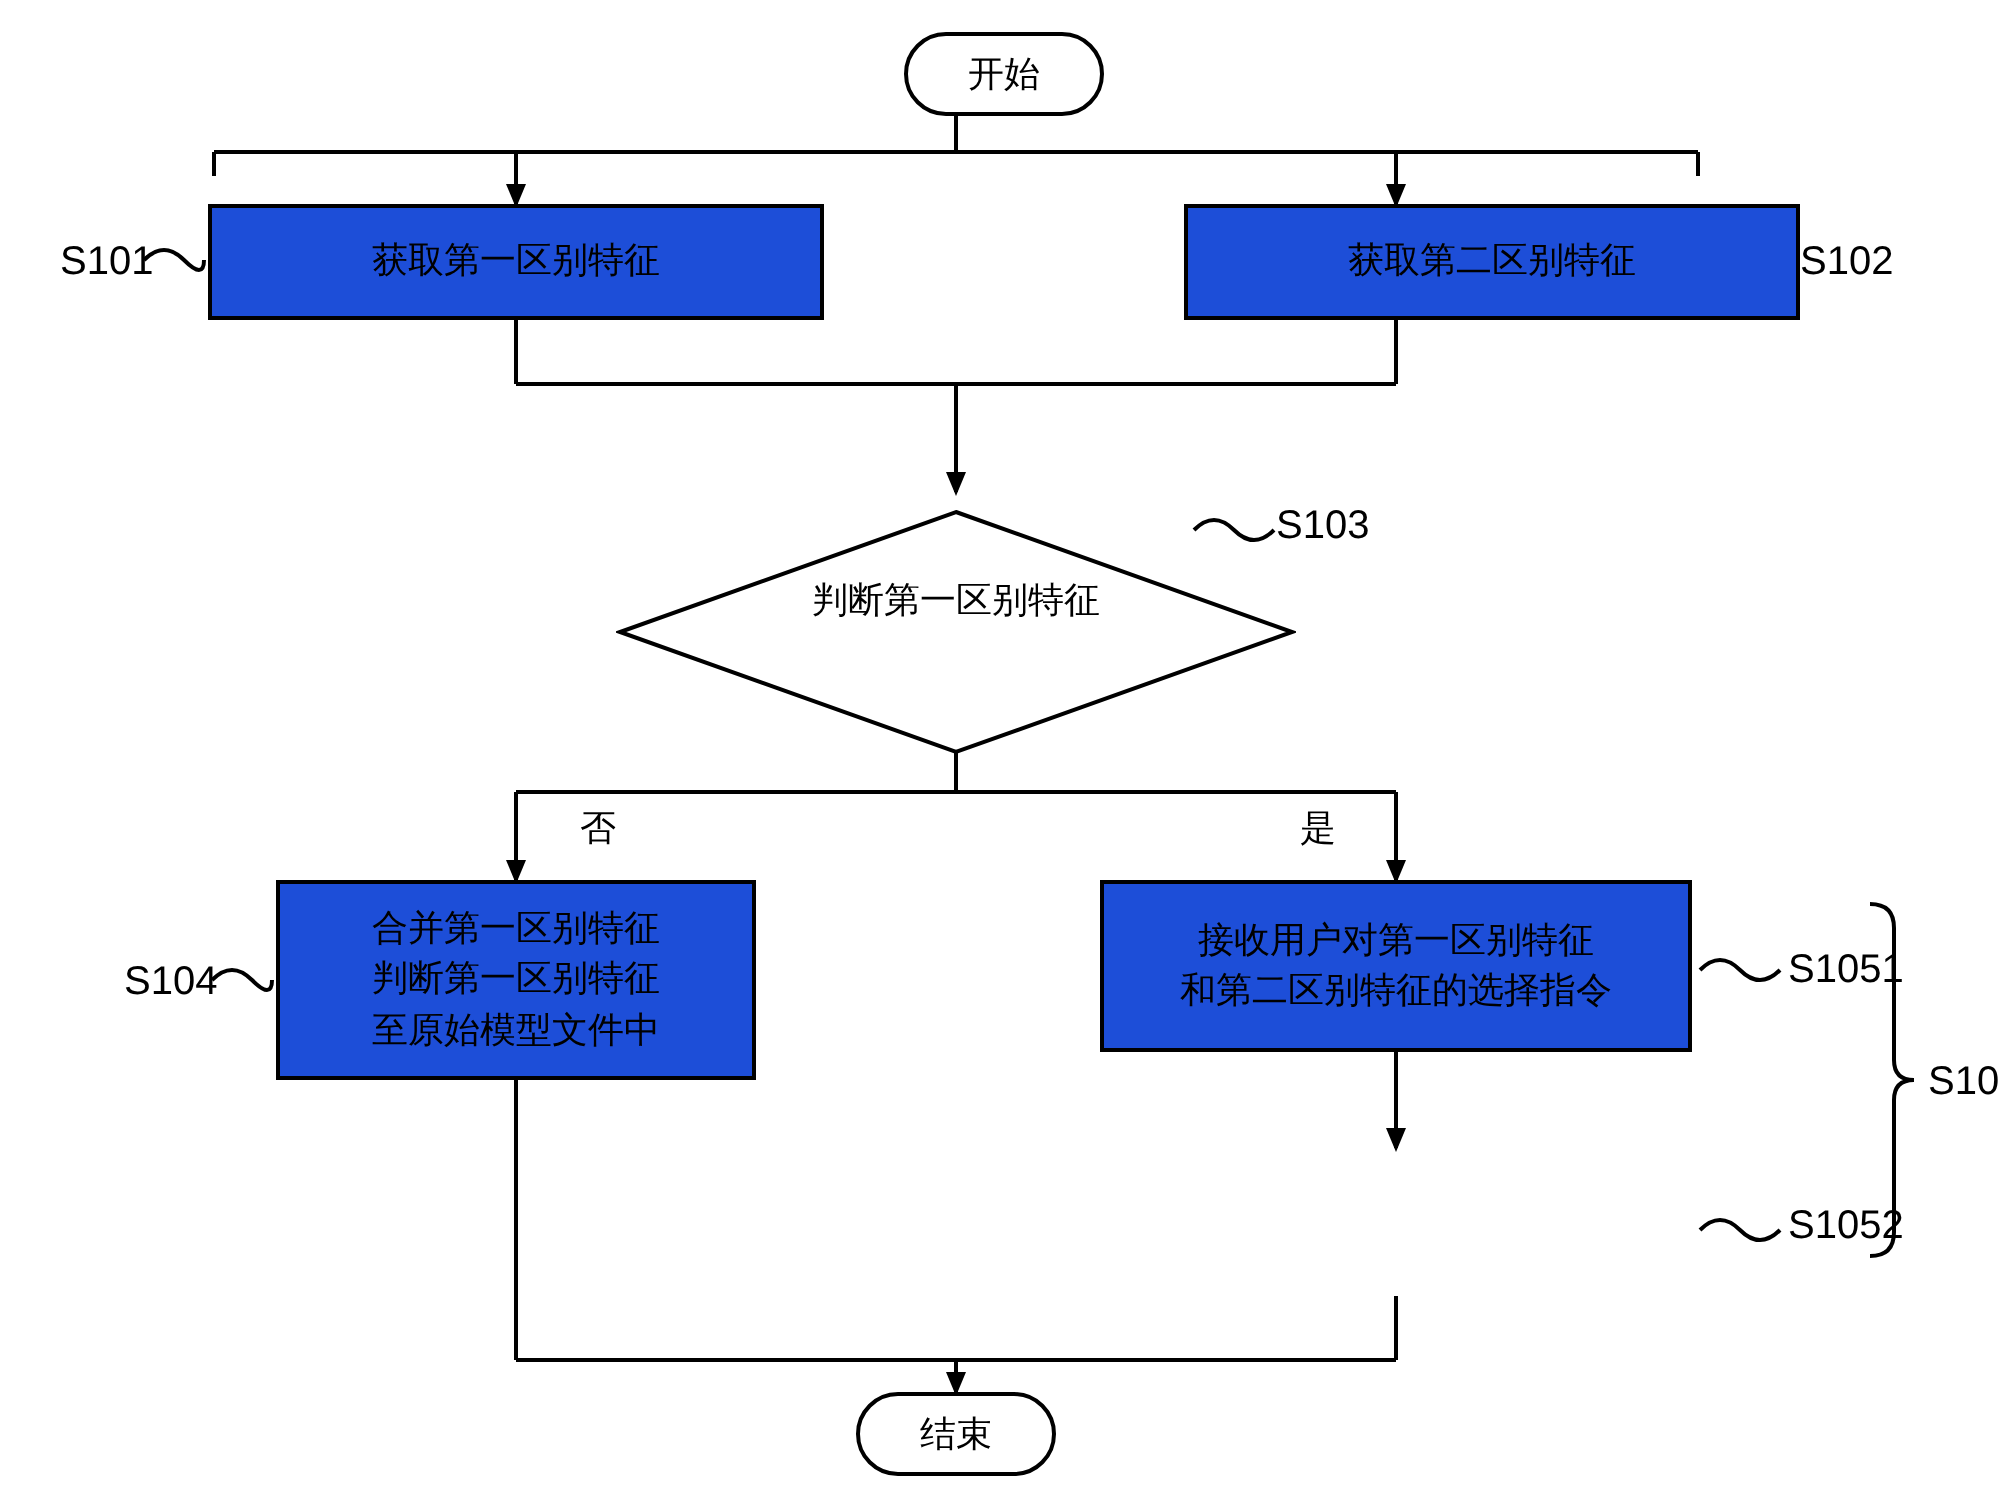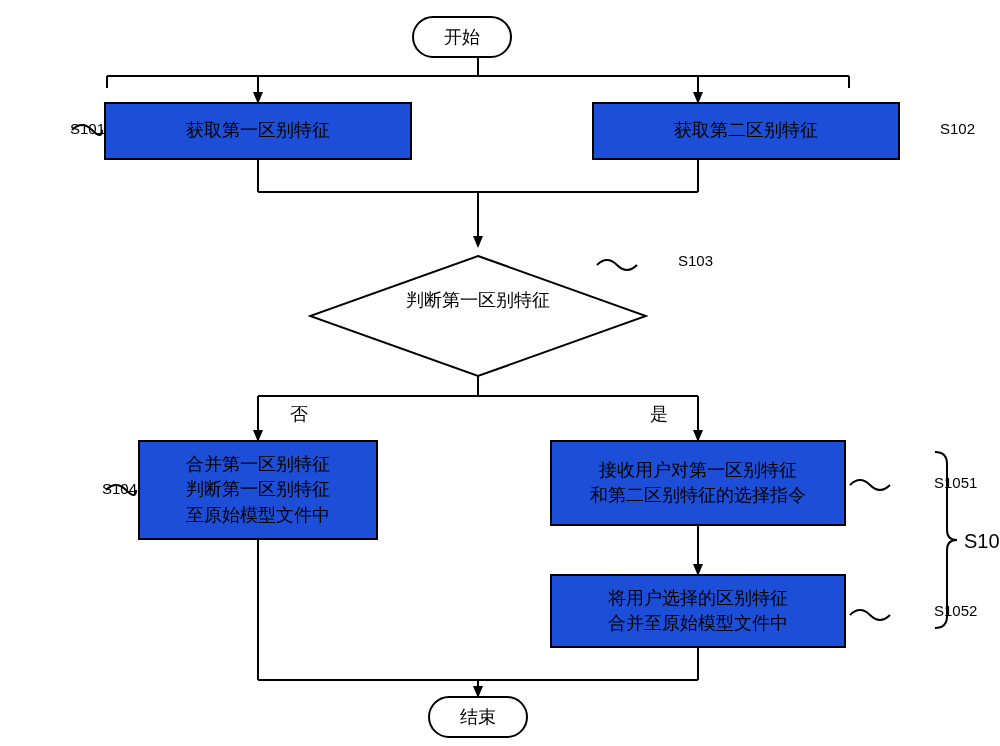--- a/index.html
+++ b/index.html
@@ -49,22 +49,21 @@
     text-align:center;
     line-height: 1.4;
   }
   .label {
     position: absolute;
     font-size: 18px;
     background:#fff;
   }
   .step-label {
     position: absolute;
-    font-size: 15px;
-    margin-left: 40px;
+    font-size: 20px;
   }
   .brace {
     position: absolute;
     font-size: 20px;
   }
   svg.connectors {
     position:absolute;
     left:0; top:0;
     width:1000px; height:746px;
     pointer-events:none;
@@ -128,21 +127,21 @@
 
     <path d="M106 490 q10 -10 20 0 q10 10 10 0" stroke="#000" stroke-width="2" fill="none"></path>
 
     <path d="M850 485 q10 -10 20 0 q10 10 20 0" stroke="#000" stroke-width="2" fill="none"></path>
 
     <path d="M850 615 q10 -10 20 0 q10 10 20 0" stroke="#000" stroke-width="2" fill="none"></path>
 
     <path d="M935 452 q12 0 12 12 l0 66 q0 10 10 10 q-10 0 -10 10 l0 66 q0 12 -12 12" stroke="#000" stroke-width="2" fill="none"></path>
   </svg>
 
-  <div class="terminator" style="left:412px; top:16px; width:100px; height:42px;">
+  <div class="terminator" style="left:452px; top:16px; width:100px; height:42px;">
     <span>开始</span>
   </div>
 
   <div class="process" style="left:104px; top:102px; width:308px; height:58px;">
     <span>获取第一区别特征</span>
   </div>
   <div class="step-label" style="left:30px; top:120px;">S101</div>
 
   <div class="process" style="left:544px; top:102px; width:308px; height:58px;margin-left:48px;">
     <span>获取第二区别特征</span>
@@ -168,24 +167,20 @@
     <span>至原始模型文件中</span>
   </div>
   <div class="step-label" style="left:62px; top:480px;">S104</div>
 
   <div class="process" style="left:550px; top:440px; width:296px; height:86px;">
     <span>接收用户对第一区别特征</span>
     <span>和第二区别特征的选择指令</span>
   </div>
   <div class="step-label" style="left:894px; top:474px;">S1051</div>
 
-  <div class="process" style="left:550px; top:574px; width:296px; height:74px;">
-    <span>将用户选择的区别特征</span>
-    <span>合并至原始模型文件中</span>
-  </div>
   <div class="step-label" style="left:894px; top:602px;">S1052</div>
 
   <div class="brace" style="left:964px; top:530px;">S105</div>
 
   <div class="terminator" style="left:428px; top:696px; width:100px; height:42px;">
     <span>结束</span>
   </div>
 
 </div>
 

